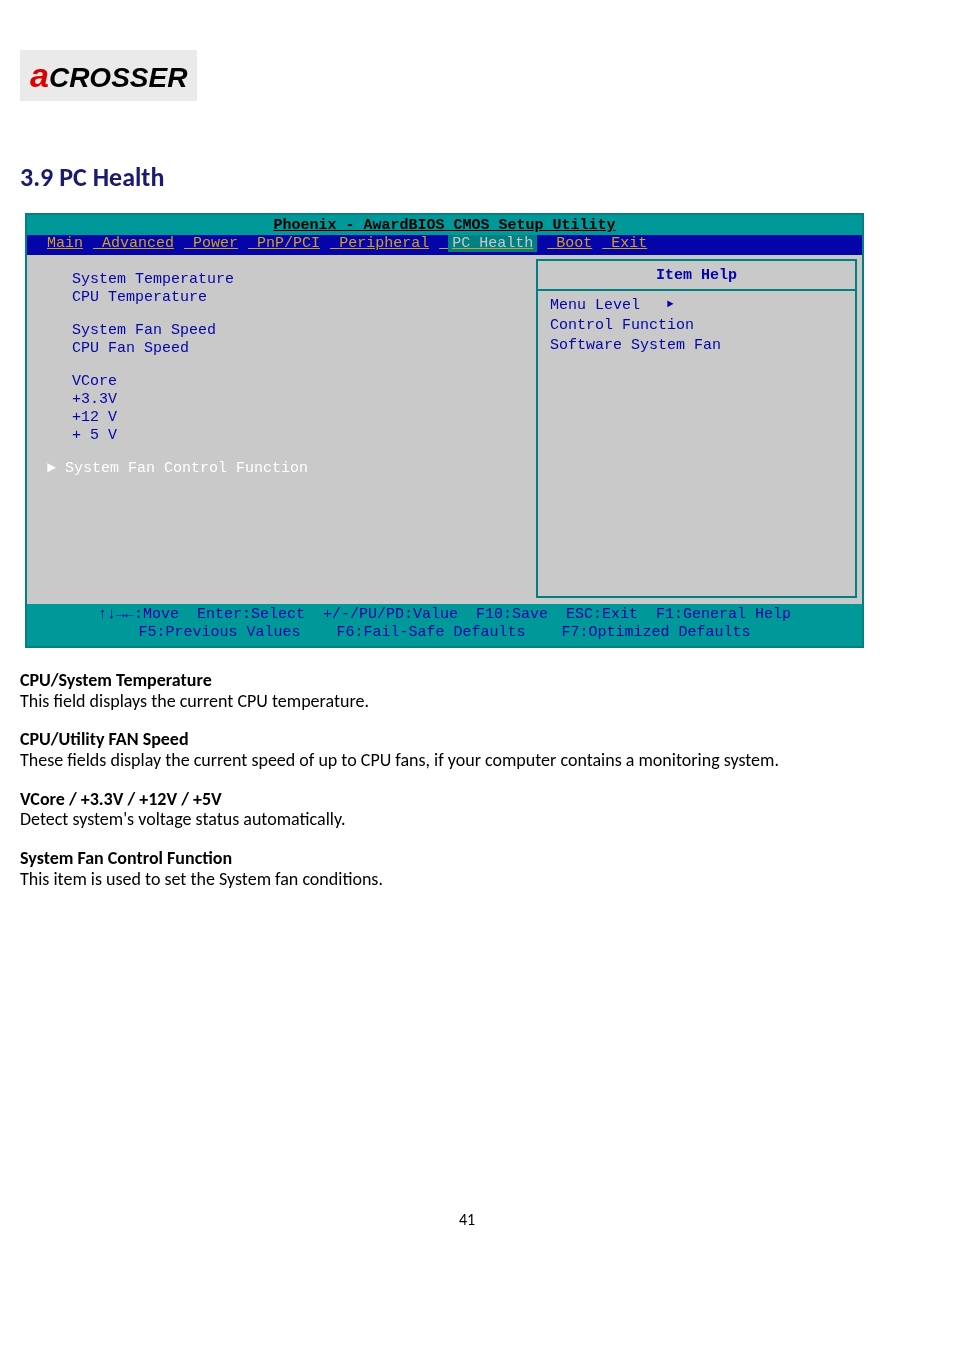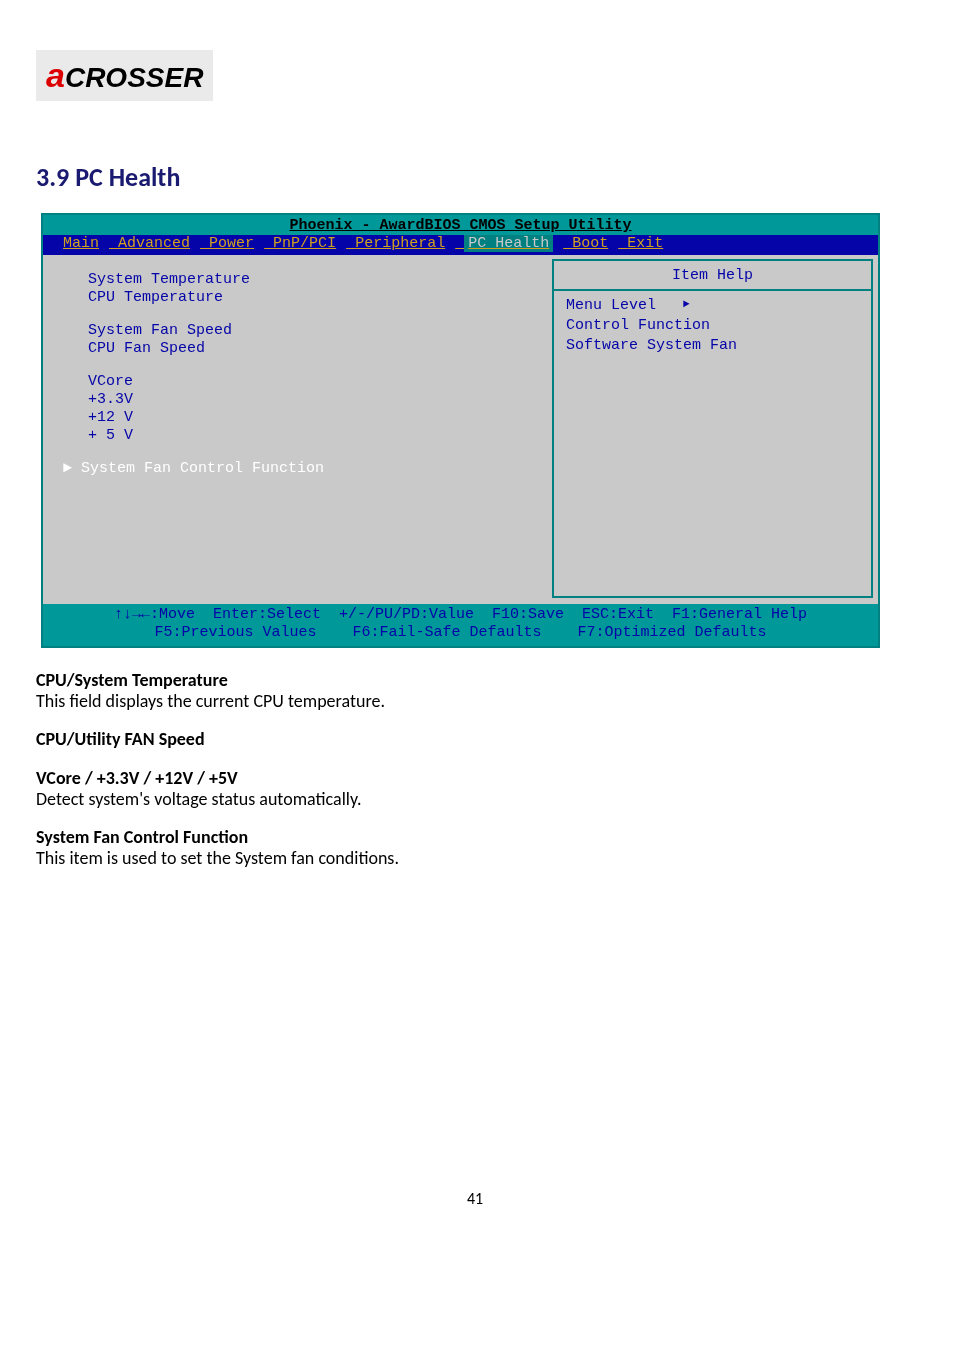--- a/index.html
+++ b/index.html
@@ -3,21 +3,21 @@
 <meta charset="utf-8">
 <style>
   body {
     margin: 0;
     padding: 0;
     background: #fff;
     font-family: Arial, sans-serif;
     width: 954px;
   }
   .page {
-    padding: 50px 40px 40px 36px;
+    padding: 50px 40px 40px 20px;
   }
   .logo {
     display: inline-block;
     background: #eaeaea;
     padding: 6px 10px;
     margin-bottom: 60px;
   }
   .logo-text {
     font-family: Arial, sans-serif;
     font-weight: bold;
@@ -91,21 +91,21 @@
     margin-left: -25px;
   }
   .bios-right {
     flex: 1;
     border: 2px solid #008080;
     padding: 6px 12px;
     color: #0404a8;
   }
   .bios-right .help-title {
     text-align: center;
-    font-weight: normal;
+    font-weight: bold;
     margin-bottom: 4px;
   }
   .bios-right .help-row {
     margin: 2px 0;
   }
   .bios-footer {
     background: #009898;
     color: #0404a8;
     padding: 2px 12px 4px 12px;
     text-align: center;
@@ -189,19 +189,19 @@
       </div>
     </div>
     <div class="bios-footer">
       <div class="line1">↑↓→←:Move  Enter:Select  +/-/PU/PD:Value  F10:Save  ESC:Exit  F1:General Help</div>
       <div class="line2">F5:Previous Values    F6:Fail-Safe Defaults    F7:Optimized Defaults</div>
     </div>
   </div>
 
   <div class="content-text">
     <p><span class="field-title">CPU/System Temperature</span><br><span>This field displays the current CPU temperature.</span></p>
-    <p><span class="field-title">CPU/Utility FAN Speed</span><br></p>
+    <p><span class="field-title">CPU/Utility FAN Speed</span><br><span>These fields display the current speed of up to CPU fans, if your computer contains a monitoring system.</span></p>
     <p><span class="field-title">VCore / +3.3V / +12V / +5V</span><br><span>Detect system's voltage status automatically.</span></p>
     <p><span class="field-title">System Fan Control Function</span><br><span>This item is used to set the System fan conditions.</span></p>
   </div>
 
   <div class="footer-line">41</div>
 </div>
 
 </body></html>

